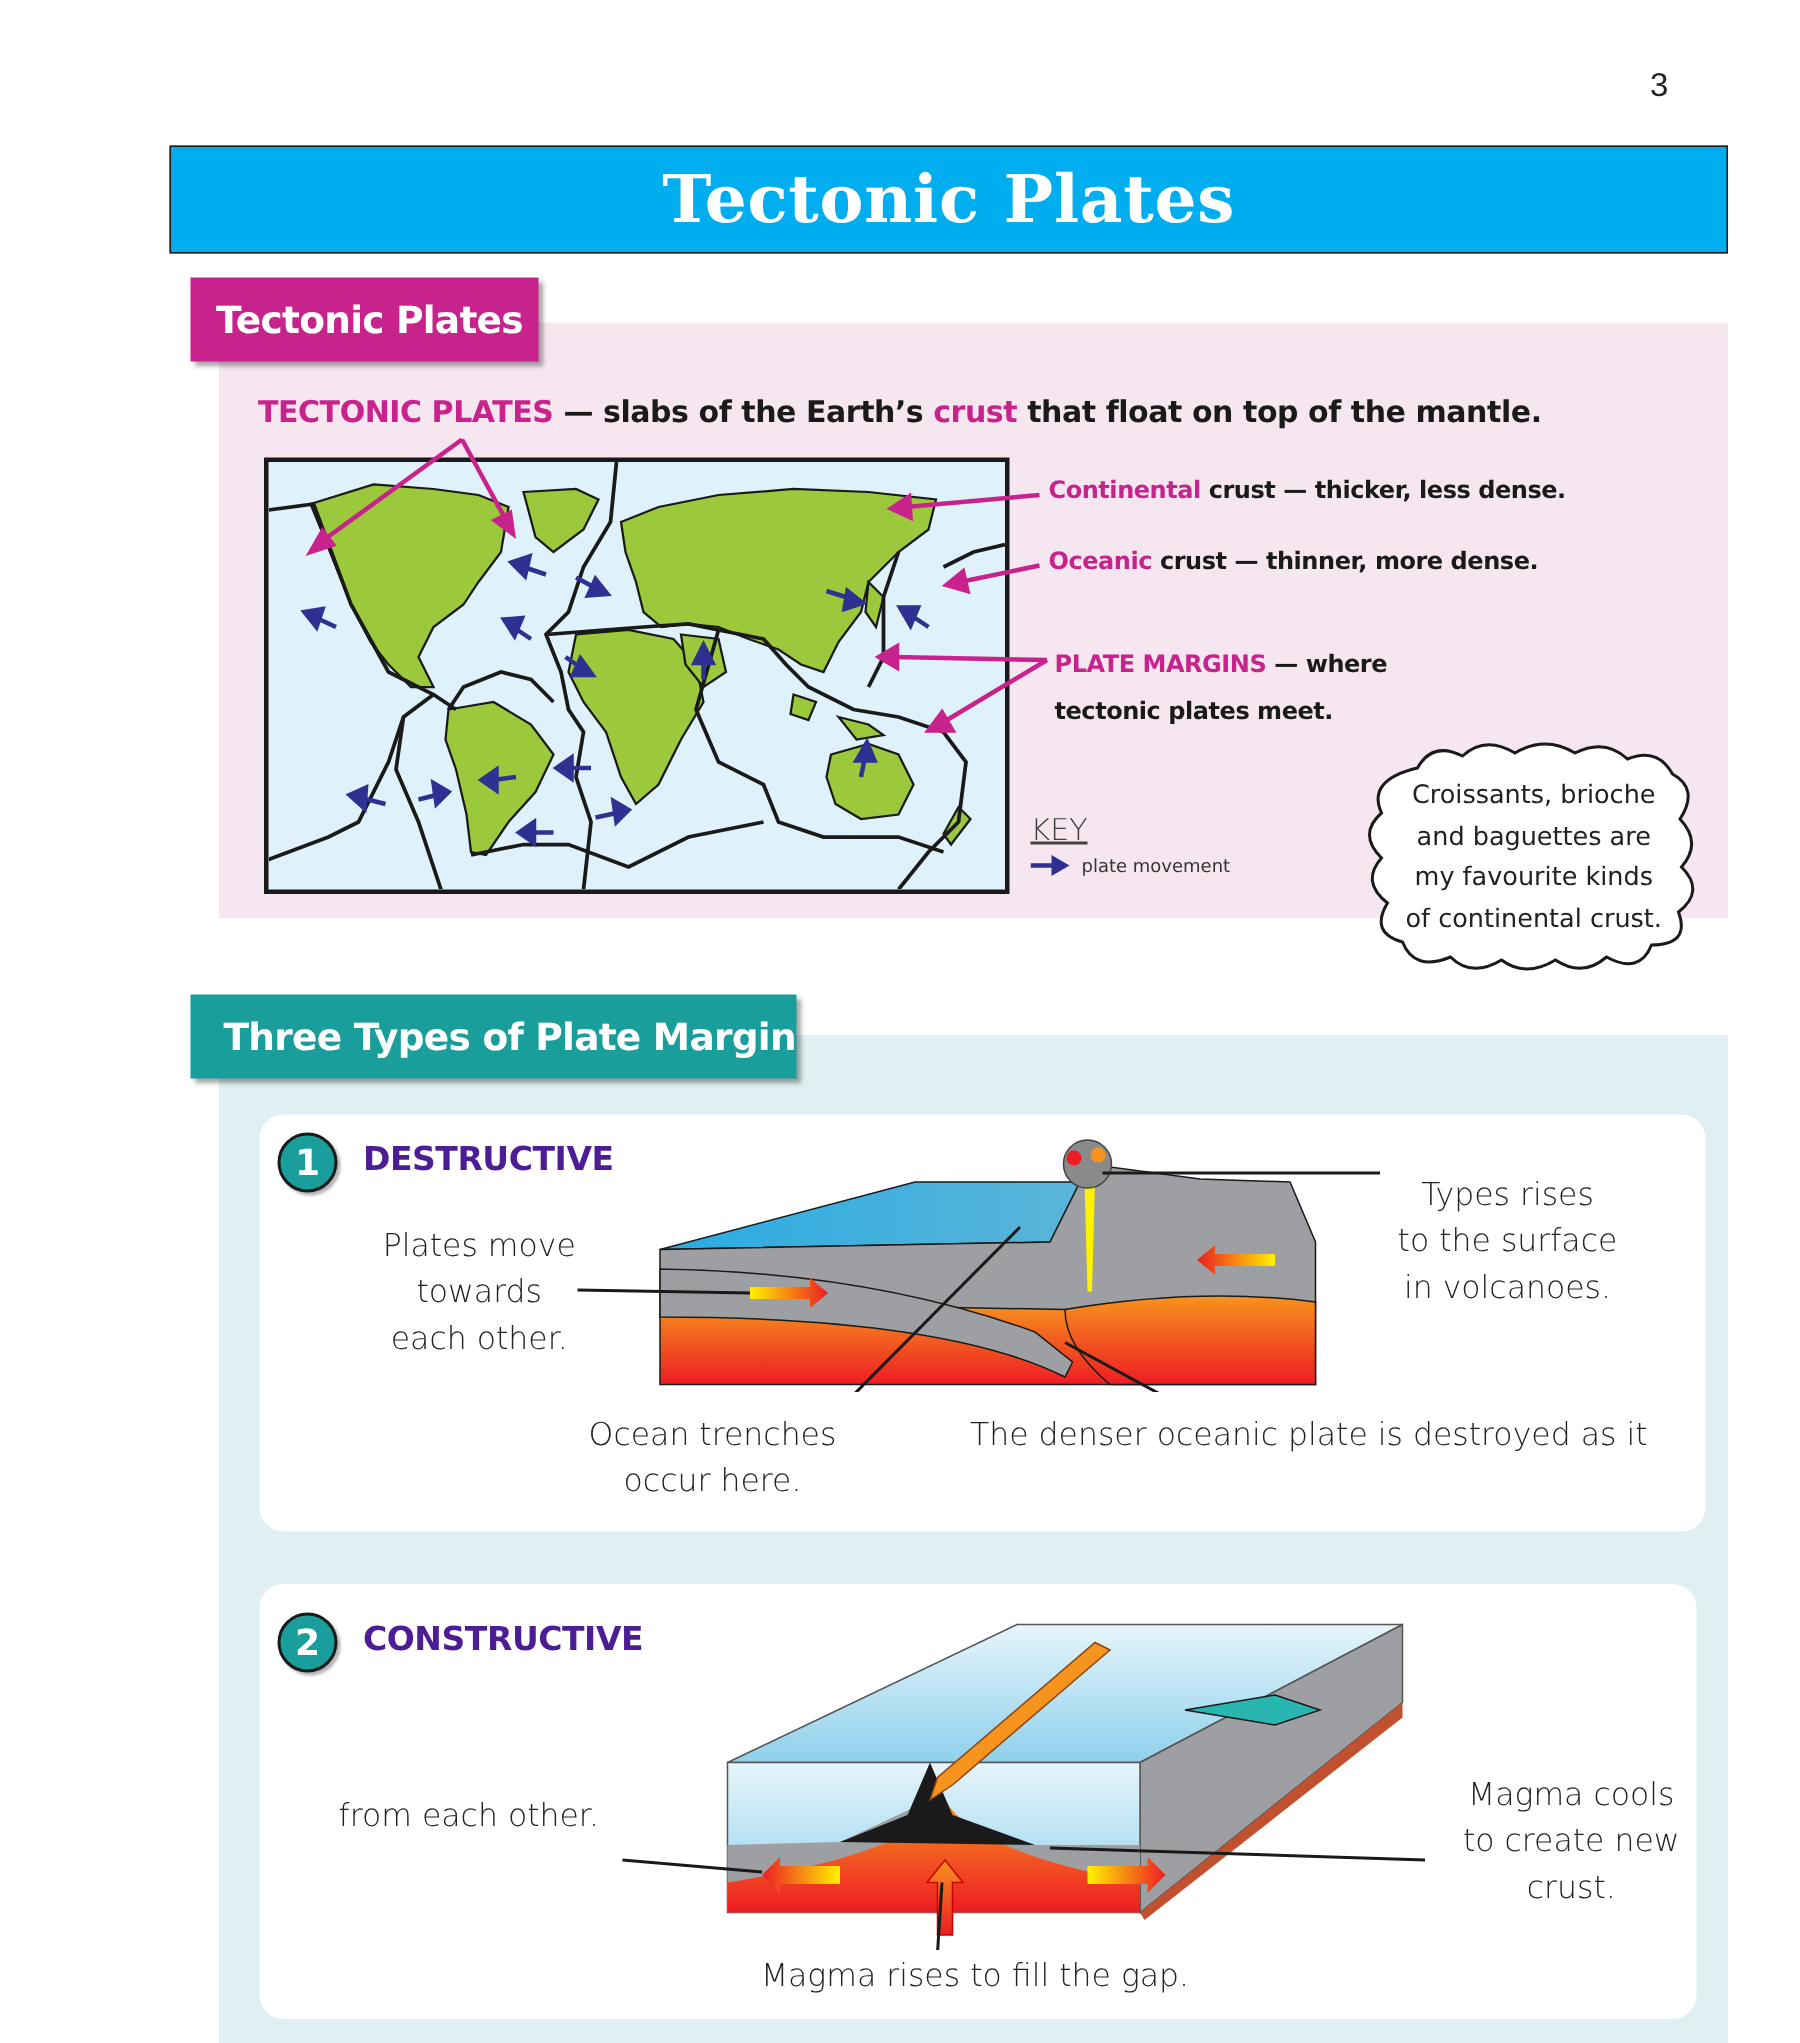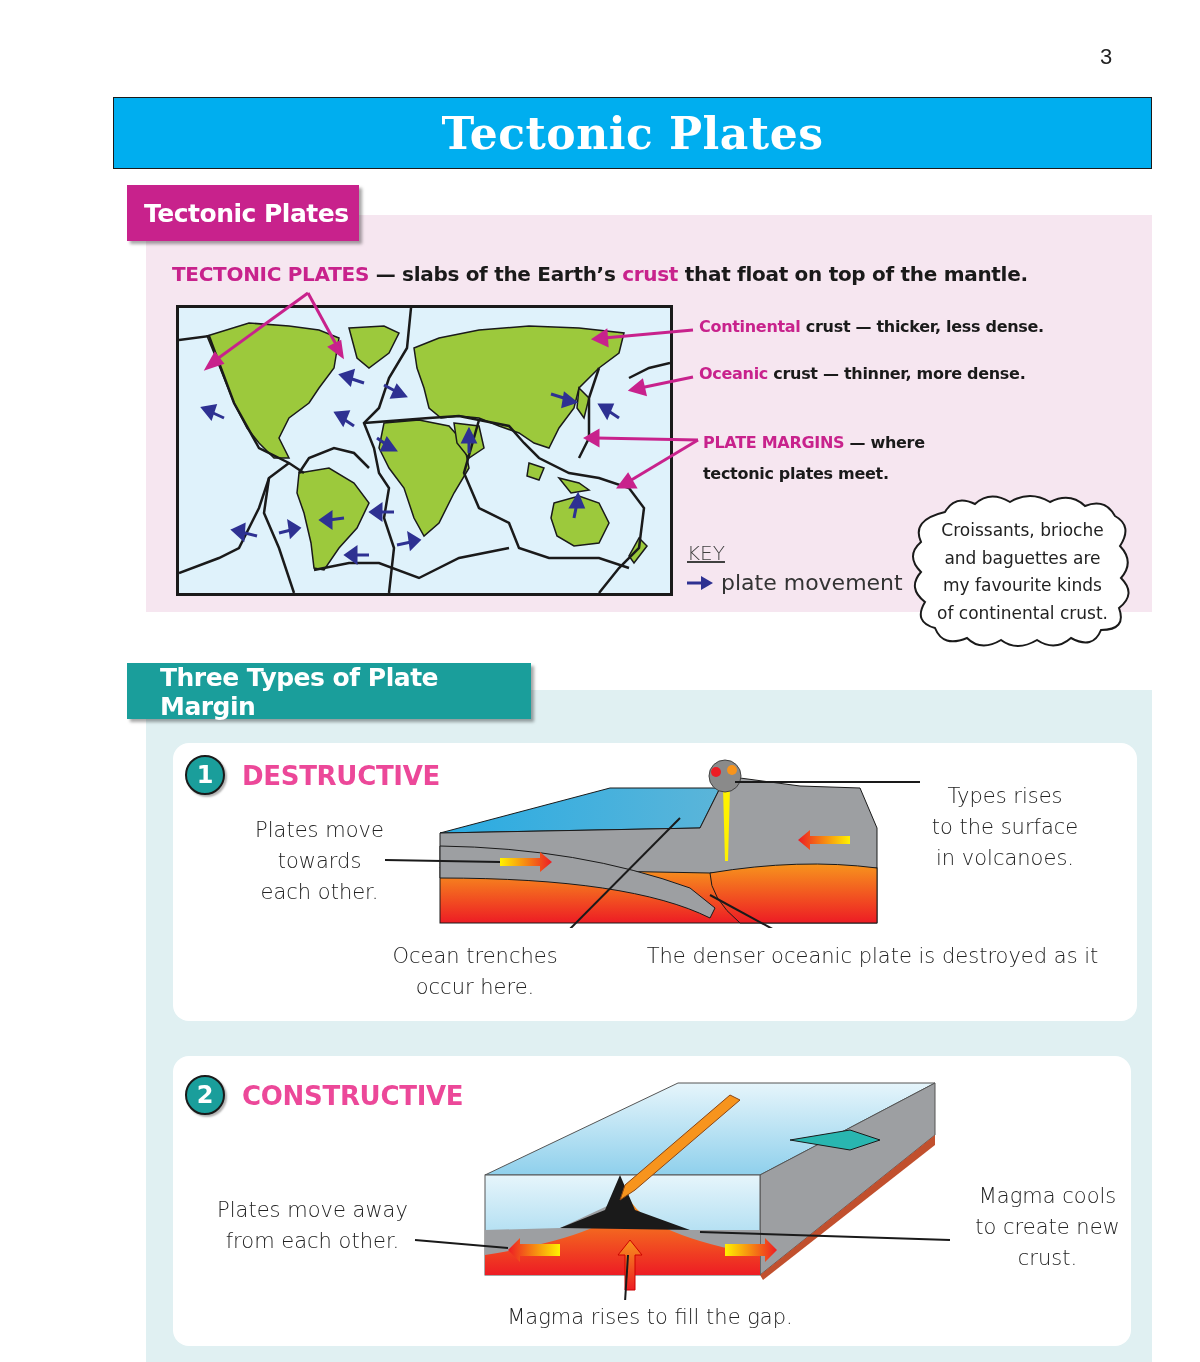--- a/index.html
+++ b/index.html
@@ -14,35 +14,35 @@
   .pink-tab span { color: #fff; font-weight: bold; font-size: 25px; font-family: "DejaVu Sans", sans-serif; letter-spacing: -0.5px; }
 
   .def-line { left: 172px; top: 262px; font-size: 20px; font-weight: bold; white-space: nowrap; letter-spacing: -0.3px; }
   .mag { color: #c8228c; }
 
   .map-box { left: 176px; top: 305px; width: 497px; height: 291px; border: 3px solid #1a1a1a; background: #dff2fb; overflow: hidden; }
   .map-box svg { width: 100%; height: 100%; display: block; }
 
   .label-row { font-size: 16px; font-weight: bold; white-space: nowrap; letter-spacing: -0.3px; }
   .key-title { left: 687px; top: 541px; font-size: 20px; text-decoration: underline; color: #404040; font-family: "DejaVu Sans", sans-serif; font-weight: 300; }
-  .key-row { left: 687px; top: 570px; font-size: 22px; color: #333; display: flex; align-items: center; gap: 8px; justify-content: flex-end; }
+  .key-row { left: 687px; top: 570px; font-size: 12px; color: #333; display: flex; align-items: center; gap: 8px; justify-content: flex-end; }
 
   .cloud { left: 905px; top: 490px; width: 232px; height: 162px; }
   .cloud-text { left: 925px; top: 517px; width: 195px; text-align: center; font-size: 17px; line-height: 27.5px; color: #222; }
 
   .teal-panel { left: 146px; top: 690px; width: 1006px; height: 672px; background: #e0f0f2; }
-  .teal-tab { left: 127px; top: 663px; width: 404px; height: 56px; background: #1a9e9b; box-shadow: 3px 3px 3px rgba(0,0,0,0.35); display: flex; padding-left: 33px; }
+  .teal-tab { left: 127px; top: 663px; width: 404px; height: 56px; background: #1a9e9b; box-shadow: 3px 3px 3px rgba(0,0,0,0.35); display: flex; align-items: center; padding-left: 22px; }
   .teal-tab span { color: #fff; font-weight: bold; font-size: 25px; letter-spacing: -0.5px; }
 
   .card { background: #fff; border-radius: 16px; }
   .card1 { left: 173px; top: 743px; width: 964px; height: 278px; }
   .card2 { left: 173px; top: 1056px; width: 958px; height: 290px; }
 
   .num-badge { width: 40px; height: 40px; border-radius: 50%; background: #1a9e9b; border: 2px solid #1a1a1a; box-shadow: 2px 2px 2px rgba(0,0,0,0.3); color: #fff; font-weight: bold; font-size: 24px; display: flex; align-items: center; justify-content: center; }
-  .type-title { font-weight: bold; font-size: 26px; color: #ec4899; letter-spacing: -0.3px; }
+  .type-title { font-weight: bold; font-size: 22px; color: #4c1d95; letter-spacing: -0.3px; }
 
   .hand { font-family: "DejaVu Sans", sans-serif; font-weight: 300; font-size: 21px; color: #222; line-height: 31px; text-align: center; }
 </style>
 </head>
 <body>
 
 <div class="abs page-num">3</div>
 
 <div class="abs title-bar">
   <span>Tectonic Plates</span>
@@ -306,21 +306,20 @@
   <polygon points="150,164 110,164 110,158 98,170 110,182 110,176 150,176" fill="url(#al2)"></polygon>
   <polygon points="315,164 355,164 355,158 367,170 355,182 355,176 315,176" fill="url(#ar2)"></polygon>
   <polygon points="215,210 215,175 208,175 220,160 232,175 225,175 225,210" fill="url(#mantle2)" stroke="#c00"></polygon>
   <path d="M380,60 L440,50 L470,60 L440,70 Z" fill="#29b6b0" stroke="#1a1a1a"></path>
   <line x1="5" y1="160" x2="98" y2="168" stroke="#1a1a1a" stroke-width="2"></line>
   <line x1="290" y1="152" x2="540" y2="160" stroke="#1a1a1a" stroke-width="2"></line>
   <line x1="218" y1="175" x2="215" y2="222" stroke="#1a1a1a" stroke-width="2"></line>
 </svg>
 
 <div class="abs hand" style="left:205px;top:1195px;width:215px;">
-  <div>Plates move away</div>
   <div>from each other.</div>
 </div>
 <div class="abs hand" style="left:965px;top:1181px;width:165px;">
   <div>Magma cools</div>
   <div>to create new</div>
   <div>crust.</div>
 </div>
 <div class="abs hand" style="left:480px;top:1302px;width:340px;">Magma rises to fill the gap.</div>
 
 </body></html>

